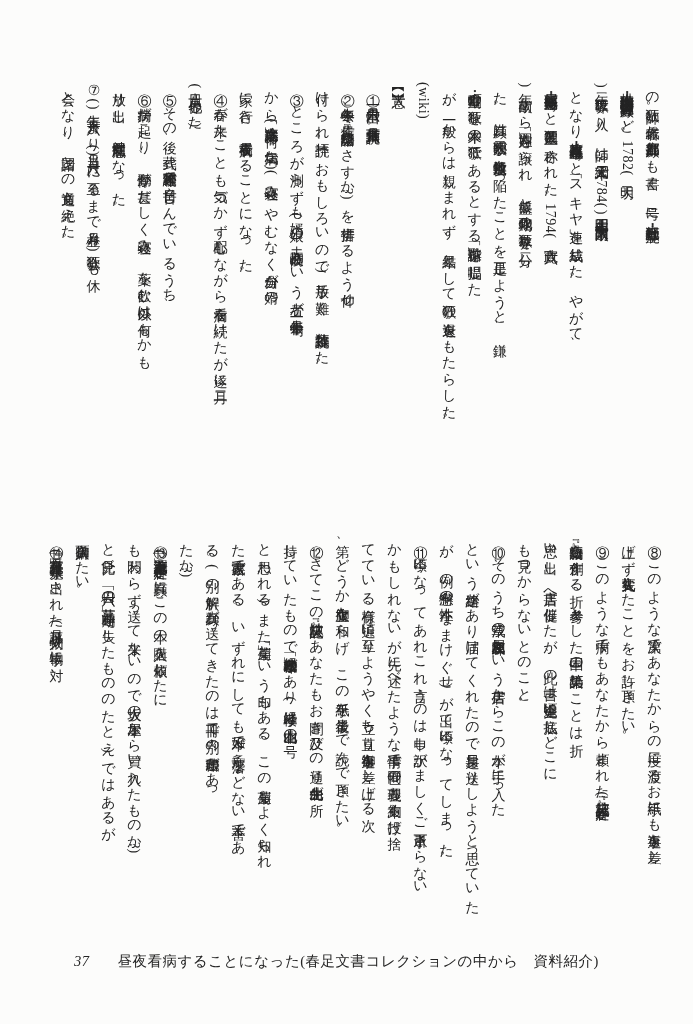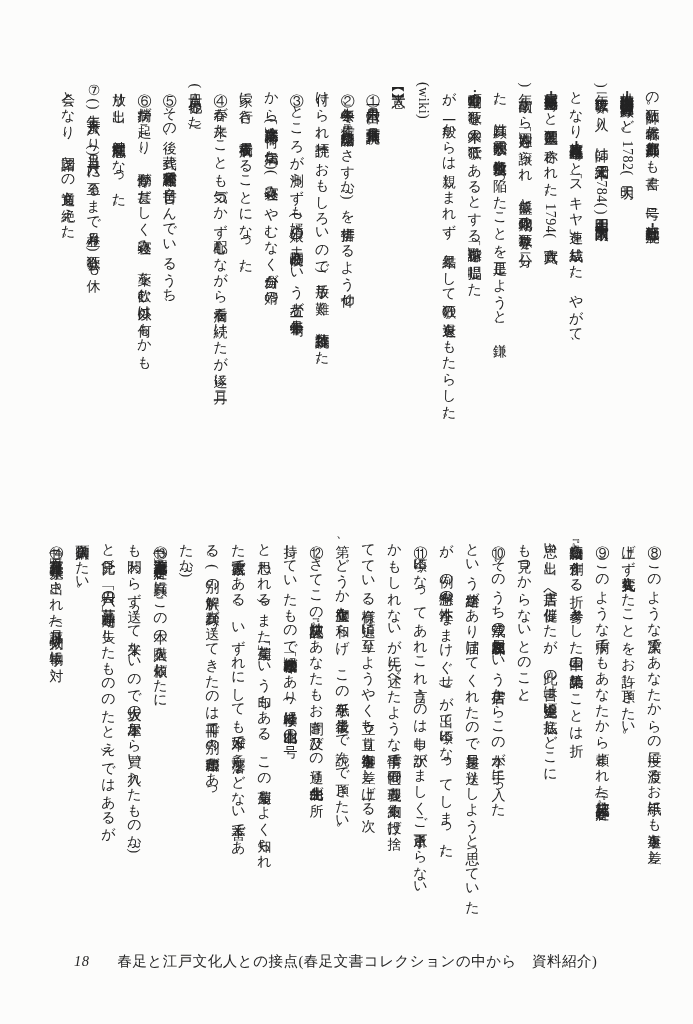--- a/index.html
+++ b/index.html
@@ -91,16 +91,16 @@
       <div class="tline">る。(別の解釈　真顔が送ってきたのは二冊で別々の蔵書印があっ</div>
       <div class="tline">たか?)</div>
       <div class="tline">⑬「浪花ゟ御買上之本」(春足が真顔にこの本の購入を依頼したに</div>
       <div class="tline">も関わらず送って来ないので大坂の本屋から買い入れたものか?)</div>
       <div class="tline">と見比べ、「六日の菖蒲」(時期を失したもののたとえ)ではあるが</div>
       <div class="tline">御購入頂きたい。</div>
       <div class="tline">⑭「寛永二月旦評」(寛永二年に出された月旦評(人物や物事に対</div>
     </div>
 
   <div class="footer">
-    <span class="pageno">18</span><span>春足と江戸文化人との接点(春足文書コレクションの中から　資料紹介)</span>
+    <span class="pageno">37</span><span>昼夜看病することになった(春足文書コレクションの中から　資料紹介)</span>
   </div>
 
 </div>
 
 </body></html>

